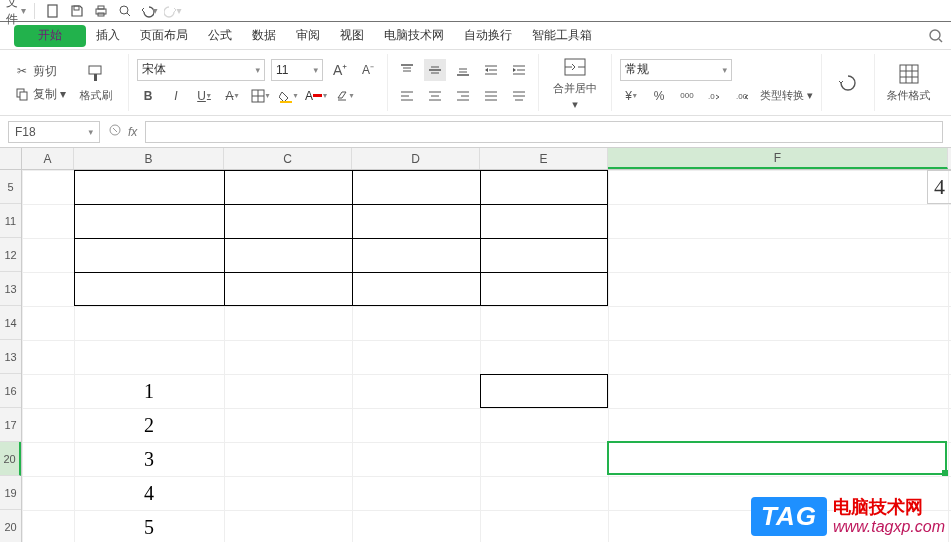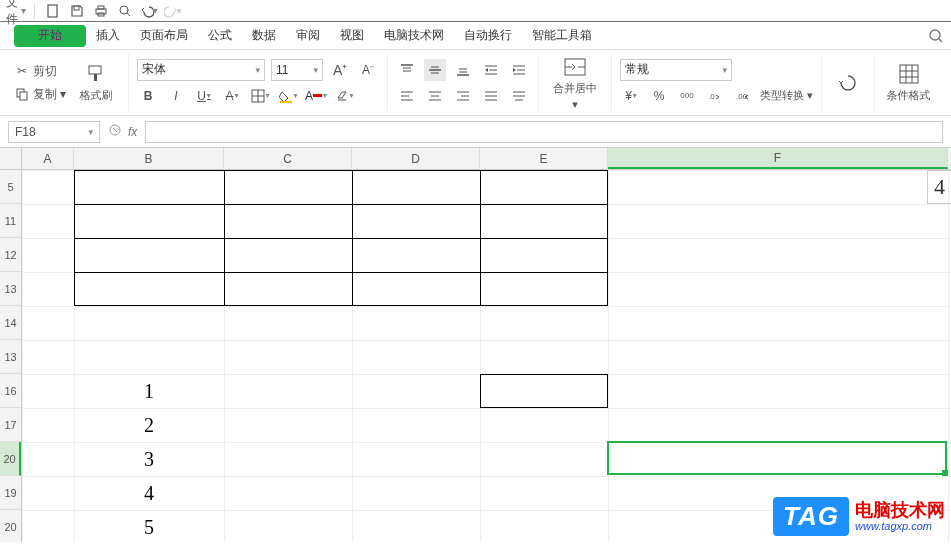--- a/index.html
+++ b/index.html
@@ -53,21 +53,21 @@
     .border-box.thin { border:1.5px solid #000; }
     .cell { position:absolute; display:flex; align-items:center; justify-content:center; font-family: "Times New Roman", serif; font-size:20px; color:#000; }
     .selcell { position:absolute; border:2px solid #22b24c; pointer-events:none; }
     .selcell::after { content:''; position:absolute; right:-3px; bottom:-3px; width:6px; height:6px; background:#22b24c; }
     .rt-num { position:absolute; right:0; top:0; width:24px; height:34px; display:flex; align-items:center; justify-content:center; border:1px solid #ccc; border-right:none; font-family:"Times New Roman", serif; font-size:22px; }
 
     .watermark { position:absolute; bottom:6px; right:6px; display:flex; align-items:center; gap:6px; }
     .wm-tag { background:#1e90ff; color:#fff; font-weight:900; font-style:italic; font-size:26px; padding:4px 10px; border-radius:4px; letter-spacing:1px;margin-left:9px; }
     .wm-txt { display:flex; flex-direction:column; line-height:1.1; }
     .wm-t1 { color:#e60000; font-weight:bold; font-size:18px; }
-    .wm-t2 { color:#1d4ed8; font-size:11px; font-style:italic; }
+    .wm-t2 { color:#be185d; font-size:16px; font-style:italic; }
   </style>
 </head>
 <body>
 
 <div class="titlebar">
   <div class="tb-icon">
       <span>文件</span>
       <span class="dd">▾</span>
     </div>
   <div class="sep"></div>

